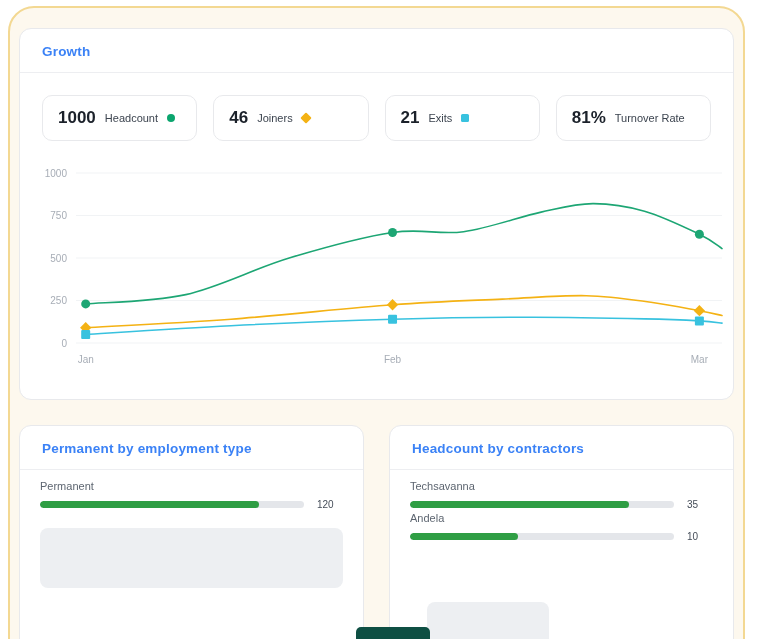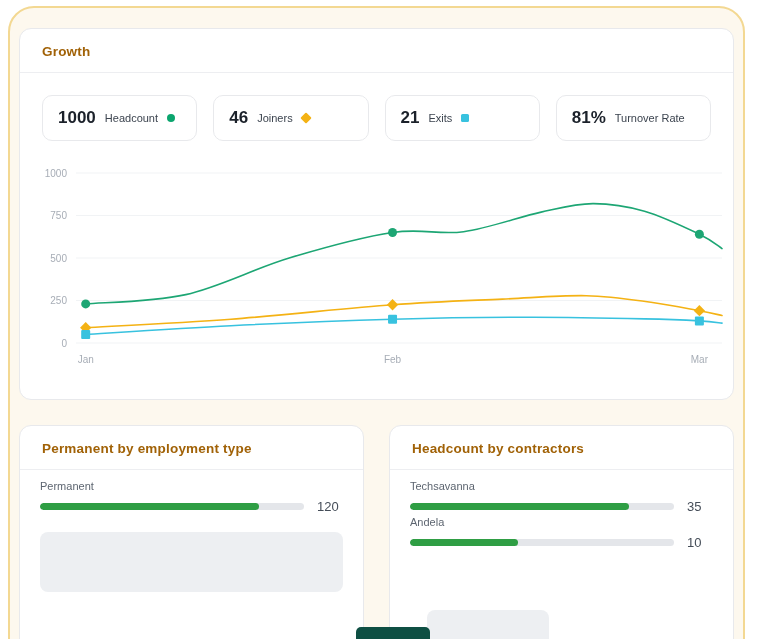--- a/index.html
+++ b/index.html
@@ -20,21 +20,21 @@
   .card{
     background:#ffffff;
     border:1px solid #e8e9ec;
     border-radius:12px;
     box-sizing:border-box;
   }
   .growth{height:372px;overflow:hidden;}
   .card-head{
     padding:15px 22px 13px 22px;
     border-bottom:1px solid #edeef1;
-    font-size:13.5px;font-weight:600;color:#a16207;
+    font-size:13.5px;font-weight:600;color:#3b82f6;
     letter-spacing:.2px;
   }
   
   .stats{display:flex;gap:16px;padding:22px 22px 0 22px;}
   .stat{
     flex:1;display:flex;align-items:center;gap:9px;
     border:1px solid #e8e9ec;border-radius:10px;
     padding:12px 15px;background:#fff;cursor:pointer;
   }
   .stat-value{font-size:17px;font-weight:600;color:#1b212a;}
@@ -48,21 +48,21 @@
   .chart svg{display:block;}
   
   .bottom{display:flex;gap:25px;margin-top:25px;}
   .bottom .card{flex:1;height:300px;overflow:hidden;}
   .bar-rows{padding:8px 20px 0 20px;}
   .bar-row{margin-top:2px;}
   .bar-label{font-size:11px;color:#5d6570;margin-bottom:7px;}
   .bar-line{display:flex;align-items:center;gap:13px;}
   .track{flex:1;height:7px;background:#e4e6ea;border-radius:4px;overflow:hidden;}
   .fill{height:100%;border-radius:4px;}
-  .bar-value{font-size:13px;color:#454d58;min-width:26px;}
+  .bar-value{font-size:10px;color:#454d58;min-width:26px;}
   .footer-block{margin:18px 20px 0 20px;height:60px;background:#edeff2;border-radius:8px;}
   .footer-block.short{margin:60px 0 0 37px;width:122px;}
   .overlay-el{
     position:absolute;left:356px;top:627px;width:74px;height:18px;
     background:#0e4f43;border-radius:5px 5px 0 0;z-index:5;
   }
 </style>
 </head>
 <body>
 

